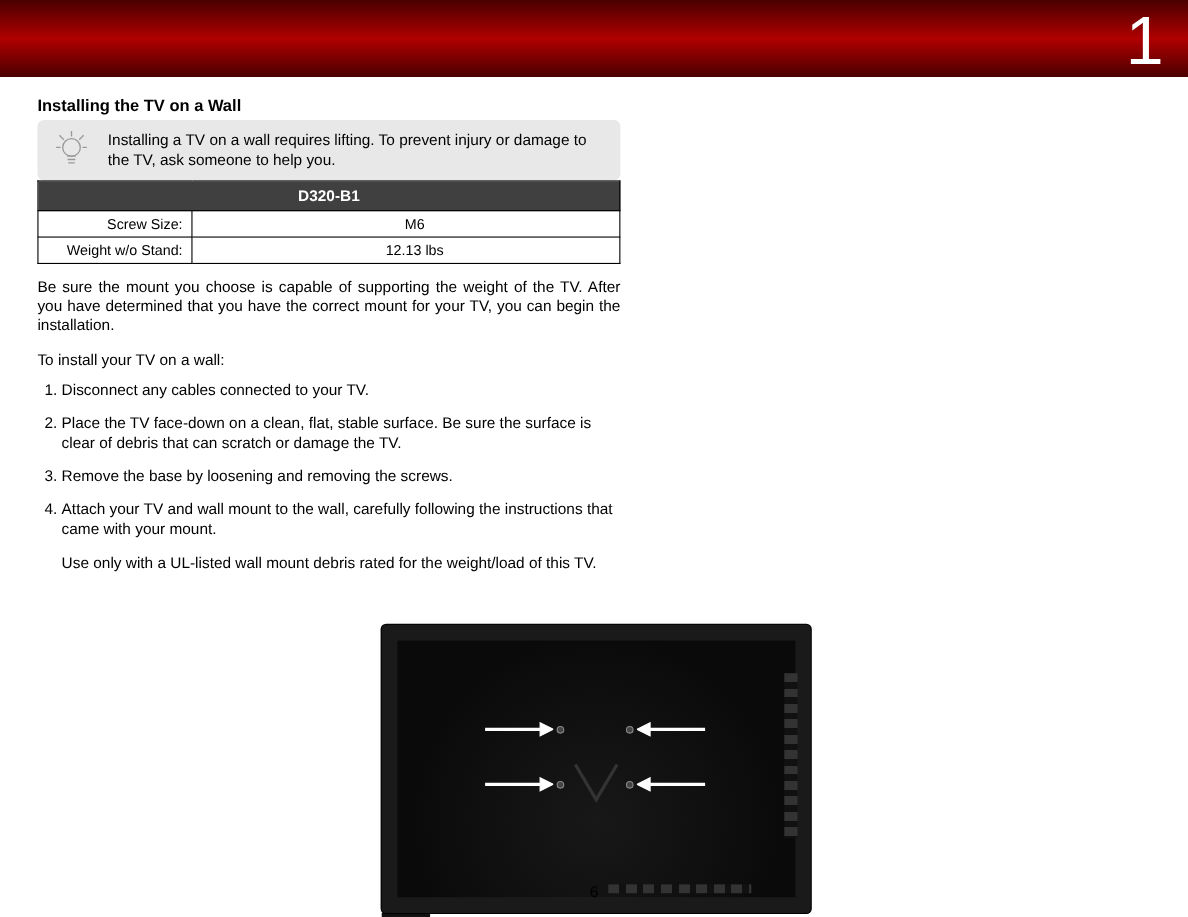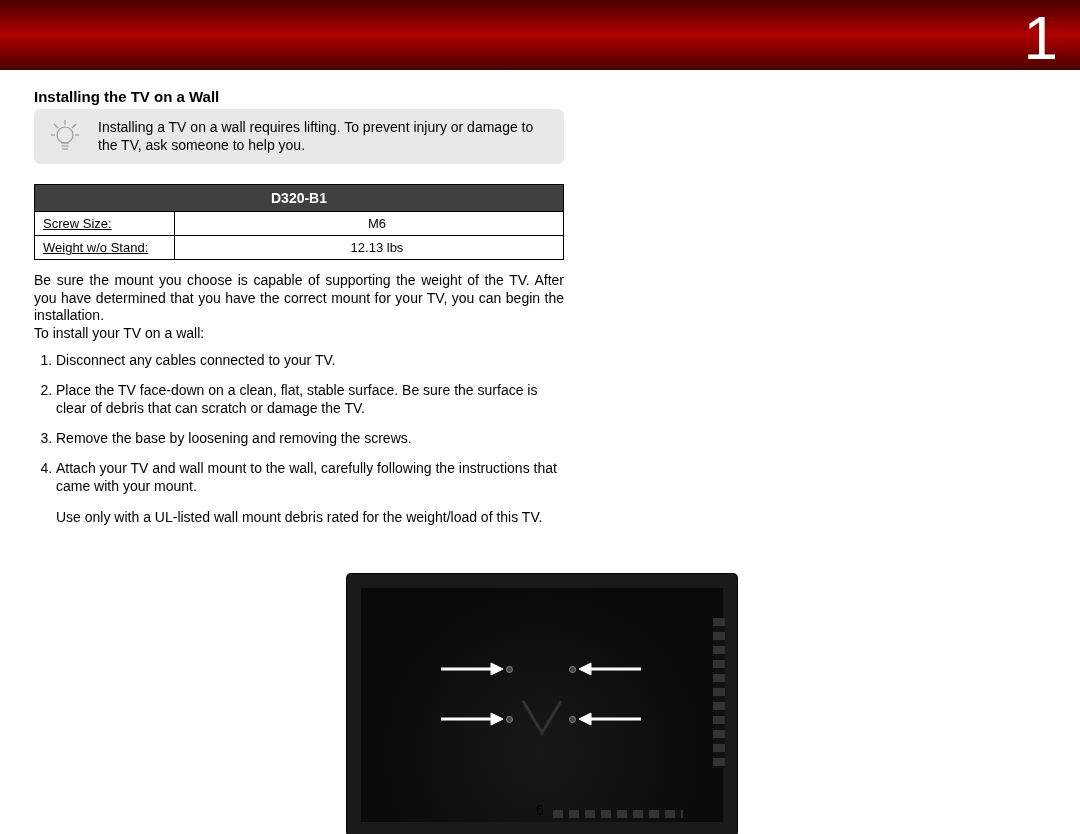--- a/index.html
+++ b/index.html
@@ -50,23 +50,21 @@
   }
   p.intro {
     font-size: 14px;
     line-height: 1.25;
     margin-bottom: 12px;
   }
   .tip-box {
     background: #e8e8e8;
     border-radius: 6px;
     display: flex;
-    align-items: center;
     padding: 10px 14px;
-    margin-bottom: 20px;
     gap: 16px;
   }
   .tip-box .bulb {
     width: 34px;
     height: 34px;
     flex-shrink: 0;
     display: flex;
     align-items: center;
     justify-content: center;
   }
@@ -88,31 +86,31 @@
     padding: 5px;
     font-size: 14px;
   }
   table.spec td {
     border: 1px solid #000;
     padding: 4px 8px;
     font-size: 13px;
   }
   table.spec td.label {
     width: 140px;
-    text-align: left;
-    text-decoration: underline;
+    text-align: right;
   }
   table.spec td.value {
     text-align: center;
     padding-left: 24px;
   }
   p.after {
     text-align: justify;
     font-size: 14px;
     line-height: 1.25;
+    margin-bottom: 14px;
   }
   p.instr-intro {
     font-size: 14px;
     margin-bottom: 10px;
   }
   ol.steps {
     padding-left: 22px;
     font-size: 14px;
     line-height: 1.3;
   }

